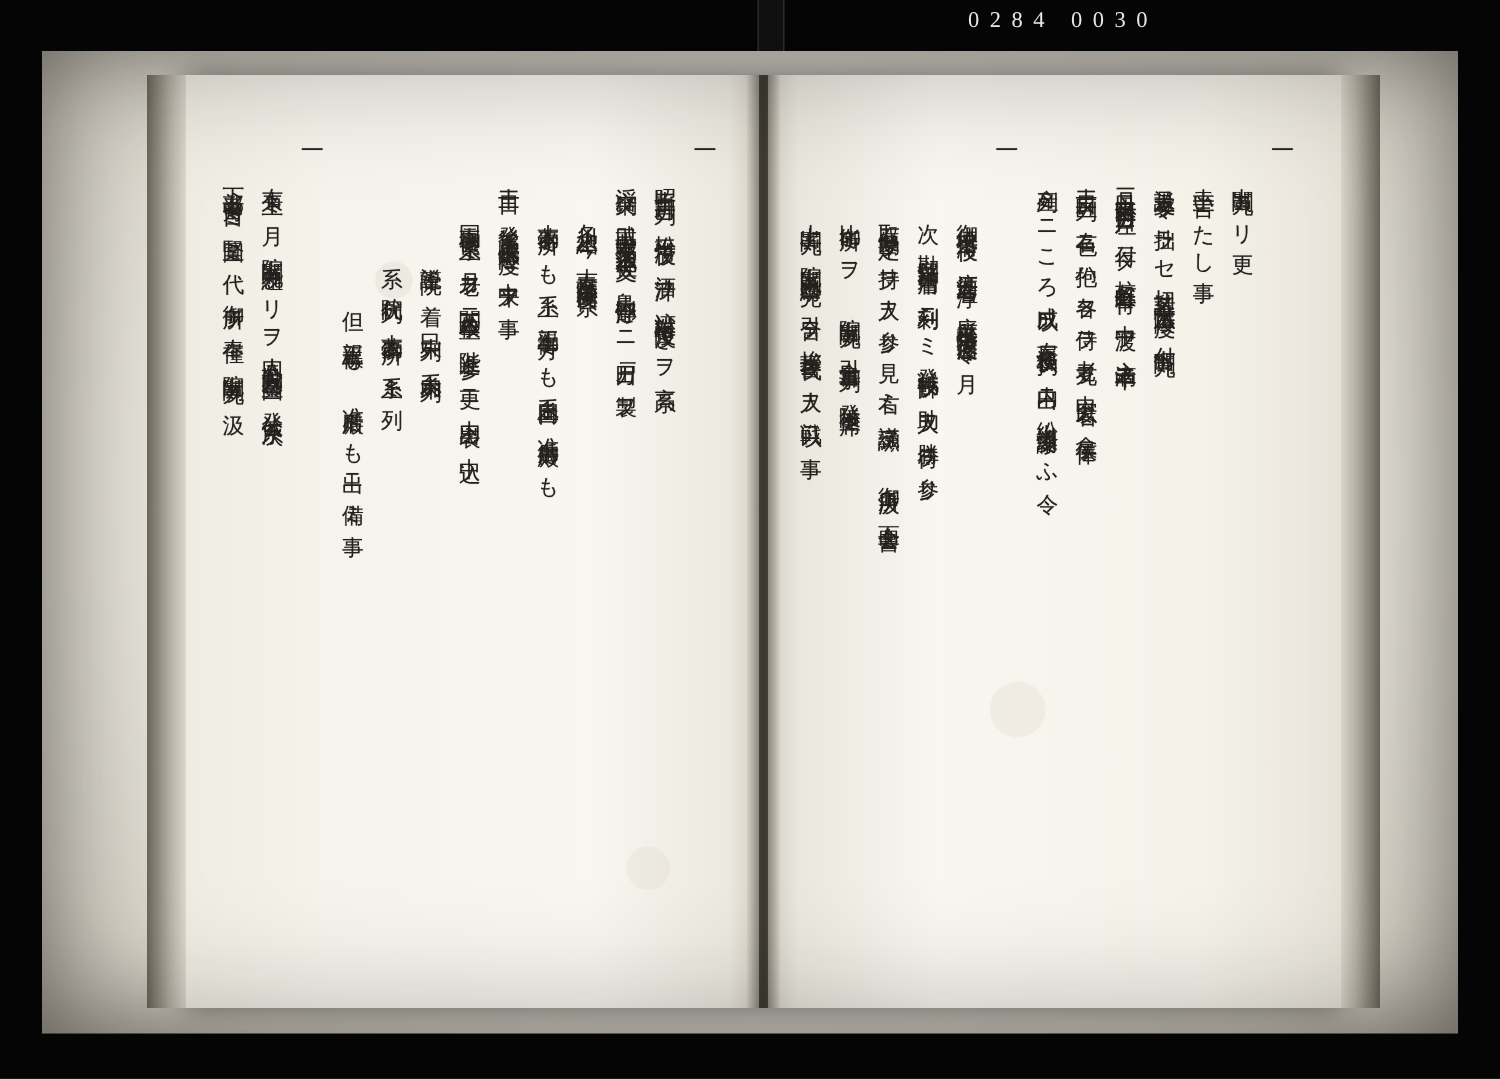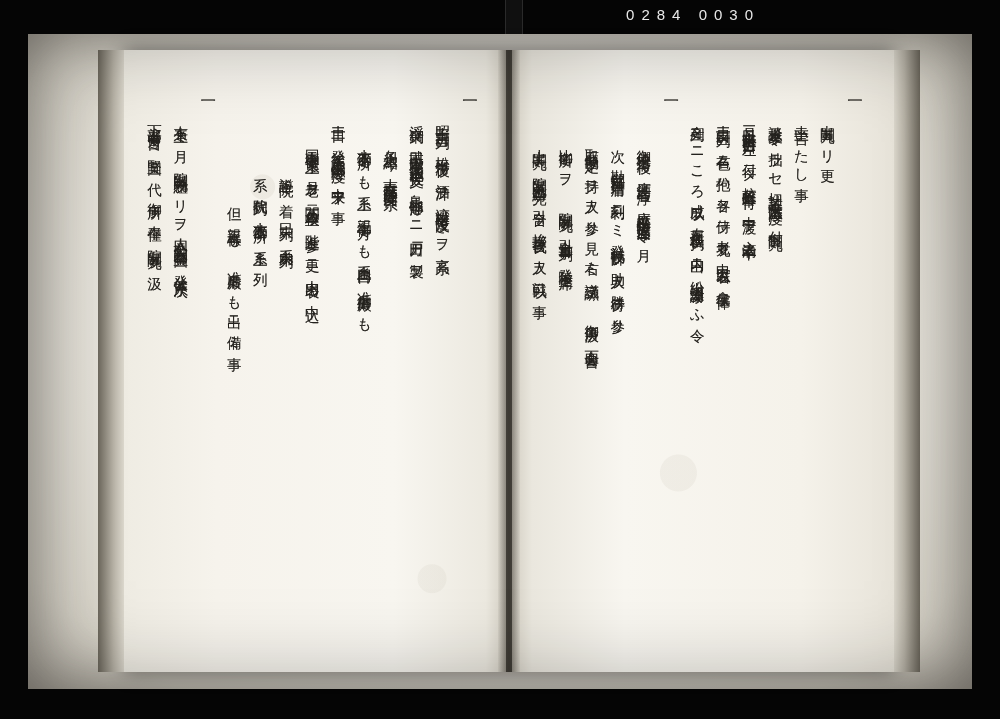--- a/index.html
+++ b/index.html
@@ -16,23 +16,23 @@
   .scan {
     position: relative;
     width: 1000px;
     height: 719px;
     background: #050505;
   }
   
   .frame-header {
     position: absolute;
     top: 6px;
-    right: 240px;
+    right: 228px;
     color: #e8e8e8;
-    font-family: Liberation Sans, sans-serif;
+    font-family: Liberation Serif, serif;
     font-size: 15px;
     letter-spacing: 7px;
     white-space: nowrap;
   }
   .frame-notch {
     position: absolute;
     top: 0;
     left: 505px;
     width: 16px;
     height: 34px;

